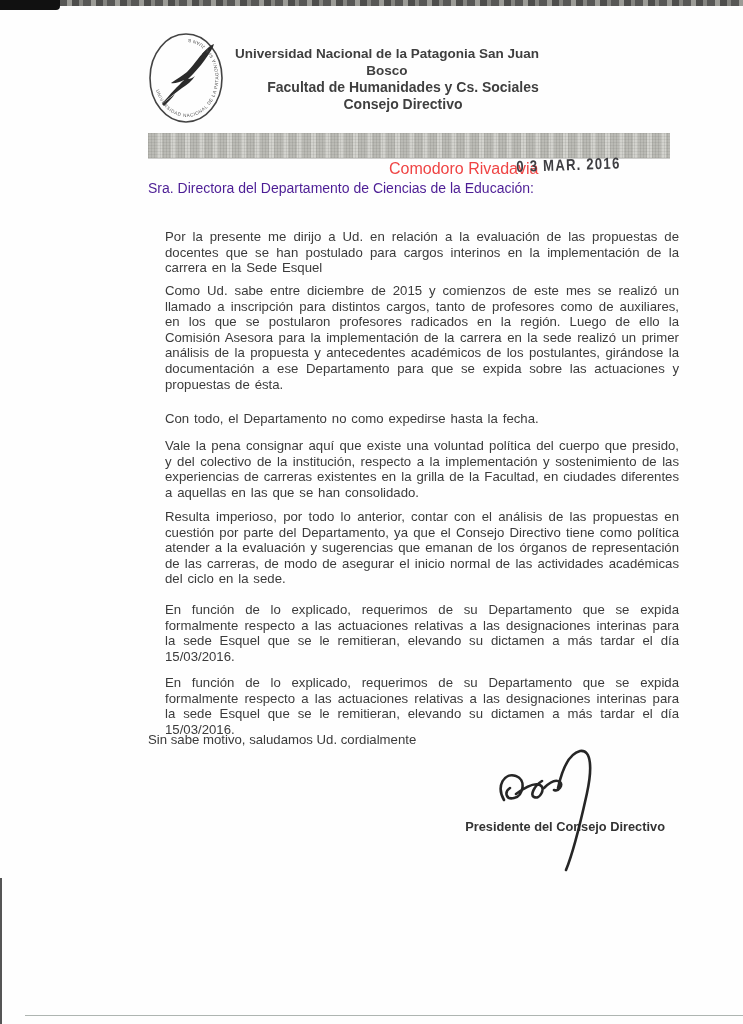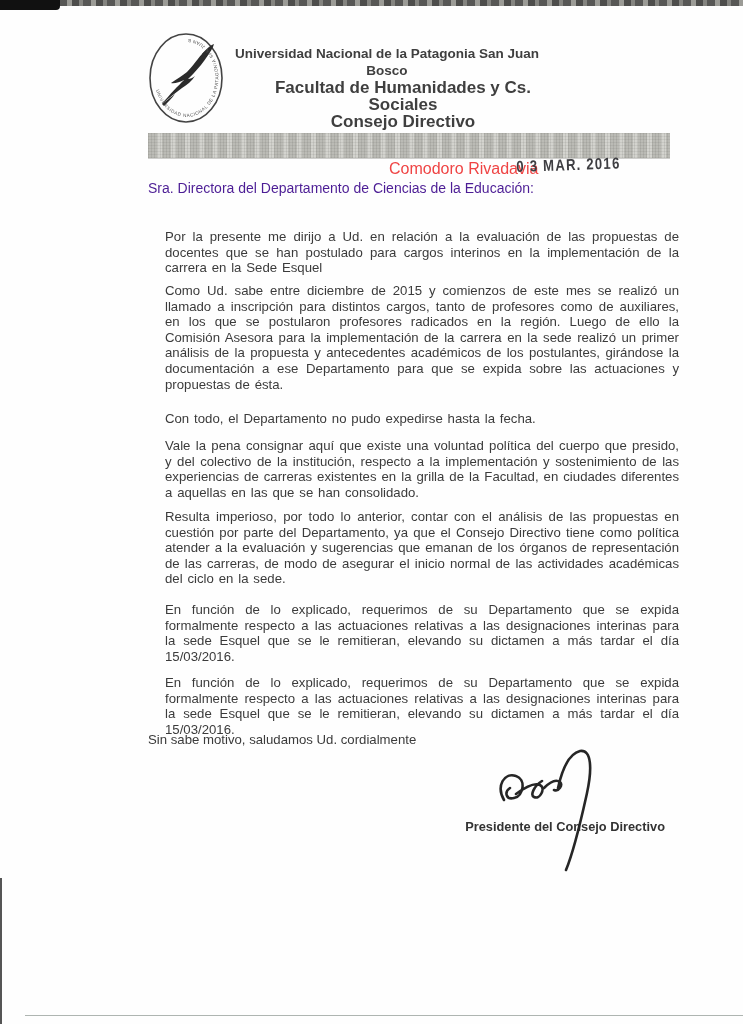--- a/index.html
+++ b/index.html
@@ -30,21 +30,21 @@
   .scan-bottom-line{
     position:absolute;left:25px;top:1015px;width:718px;height:1px;
     background:#9aa29e;opacity:.8;
   }
   
   .logo{position:absolute;left:144px;top:28px;width:84px;height:100px;}
   .letterhead{
     position:absolute;left:222px;top:45px;width:330px;
     text-align:center;font-weight:bold;font-size:13.5px;line-height:17px;color:#3f3f3f;
   }
-  .letterhead .l2,.letterhead .l3{font-size:17px;padding-left:32px;}
+  .letterhead .l2,.letterhead .l3{font-size:14px;padding-left:32px;}
   
   .noise-bar{
     position:absolute;left:148px;top:133px;width:522px;height:25px;
     background:
       repeating-linear-gradient(90deg, rgba(60,60,55,.10) 0 1px, transparent 1px 3px),
       repeating-linear-gradient(0deg, rgba(60,60,55,.08) 0 1px, transparent 1px 3px),
       repeating-linear-gradient(90deg, rgba(40,40,40,.07) 0 9px, rgba(250,250,248,.25) 9px 14px),
       #c6c6c0;
     box-shadow:0 1px 0 rgba(120,120,115,.35);
   }
@@ -115,21 +115,21 @@
 
   <div class="noise-bar"></div>
 
   <div class="dateline-city">Comodoro Rivadavia</div>
   <div class="date-stamp">0 3 MAR. 2016</div>
 
   <div class="recipient">Sra. Directora del Departamento de Ciencias de la Educación:</div>
 
   <p class="para p1">Por la presente me dirijo a Ud. en relación a la evaluación de las propuestas de docentes que se han postulado para cargos interinos en la implementación de la carrera en la Sede Esquel</p>
   <p class="para p2">Como Ud. sabe entre diciembre de 2015 y comienzos de este mes se realizó un llamado a inscripción para distintos cargos, tanto de profesores como de auxiliares, en los que se postularon profesores radicados en la región. Luego de ello la Comisión Asesora para la implementación de la carrera en la sede realizó un primer análisis de la propuesta y antecedentes académicos de los postulantes, girándose la documentación a ese Departamento para que se expida sobre las actuaciones y propuestas de ésta.</p>
-  <p class="para p3">Con todo, el Departamento no pudo expedirse hasta la fecha.</p>
+  <p class="para p3">Con todo, el Departamento no como expedirse hasta la fecha.</p>
   <p class="para p5">Resulta imperioso, por todo lo anterior, contar con el análisis de las propuestas en cuestión por parte del Departamento, ya que el Consejo Directivo tiene como política atender a la evaluación y sugerencias que emanan de los órganos de representación de las carreras, de modo de asegurar el inicio normal de las actividades académicas del ciclo en la sede.</p>
   <p class="para p4">Vale la pena consignar aquí que existe una voluntad política del cuerpo que presido, y del colectivo de la institución, respecto a la implementación y sostenimiento de las experiencias de carreras existentes en la grilla de la Facultad, en ciudades diferentes a aquellas en las que se han consolidado.</p>
   <p class="para p6">En función de lo explicado, requerimos de su Departamento que se expida formalmente respecto a las actuaciones relativas a las designaciones interinas para la sede Esquel que se le remitieran, elevando su dictamen a más tardar el día 15/03/2016.</p>
   <p class="para p7">En función de lo explicado, requerimos de su Departamento que se expida formalmente respecto a las actuaciones relativas a las designaciones interinas para la sede Esquel que se le remitieran, elevando su dictamen a más tardar el día 15/03/2016.</p>
 
   <div class="closing">Sin sabe motivo, saludamos Ud. cordialmente</div>
 
   <svg class="signature-svg" width="120" height="125" viewBox="0 0 120 125">
     <path d="M 12,52 C 4,38 12,24 24,28 C 34,31 32,48 22,50 C 14,52 12,44 18,40
              M 24,46 C 32,40 42,34 48,37 C 54,40 48,52 42,49 C 38,47 42,38 50,33

